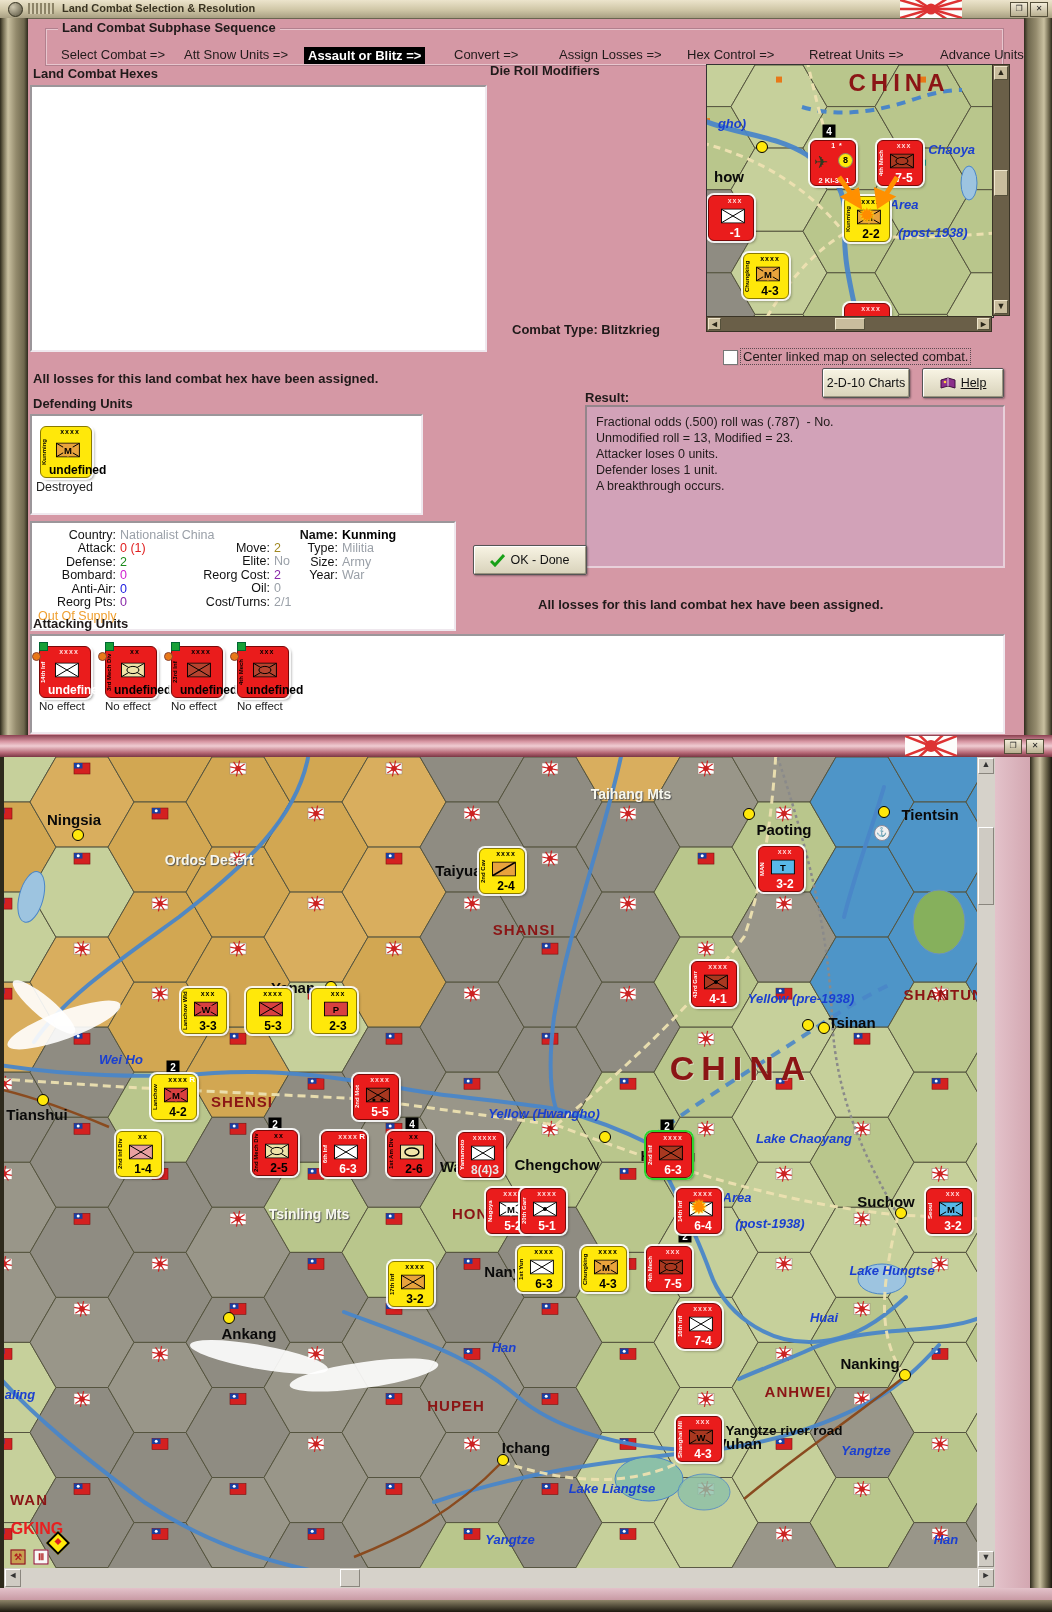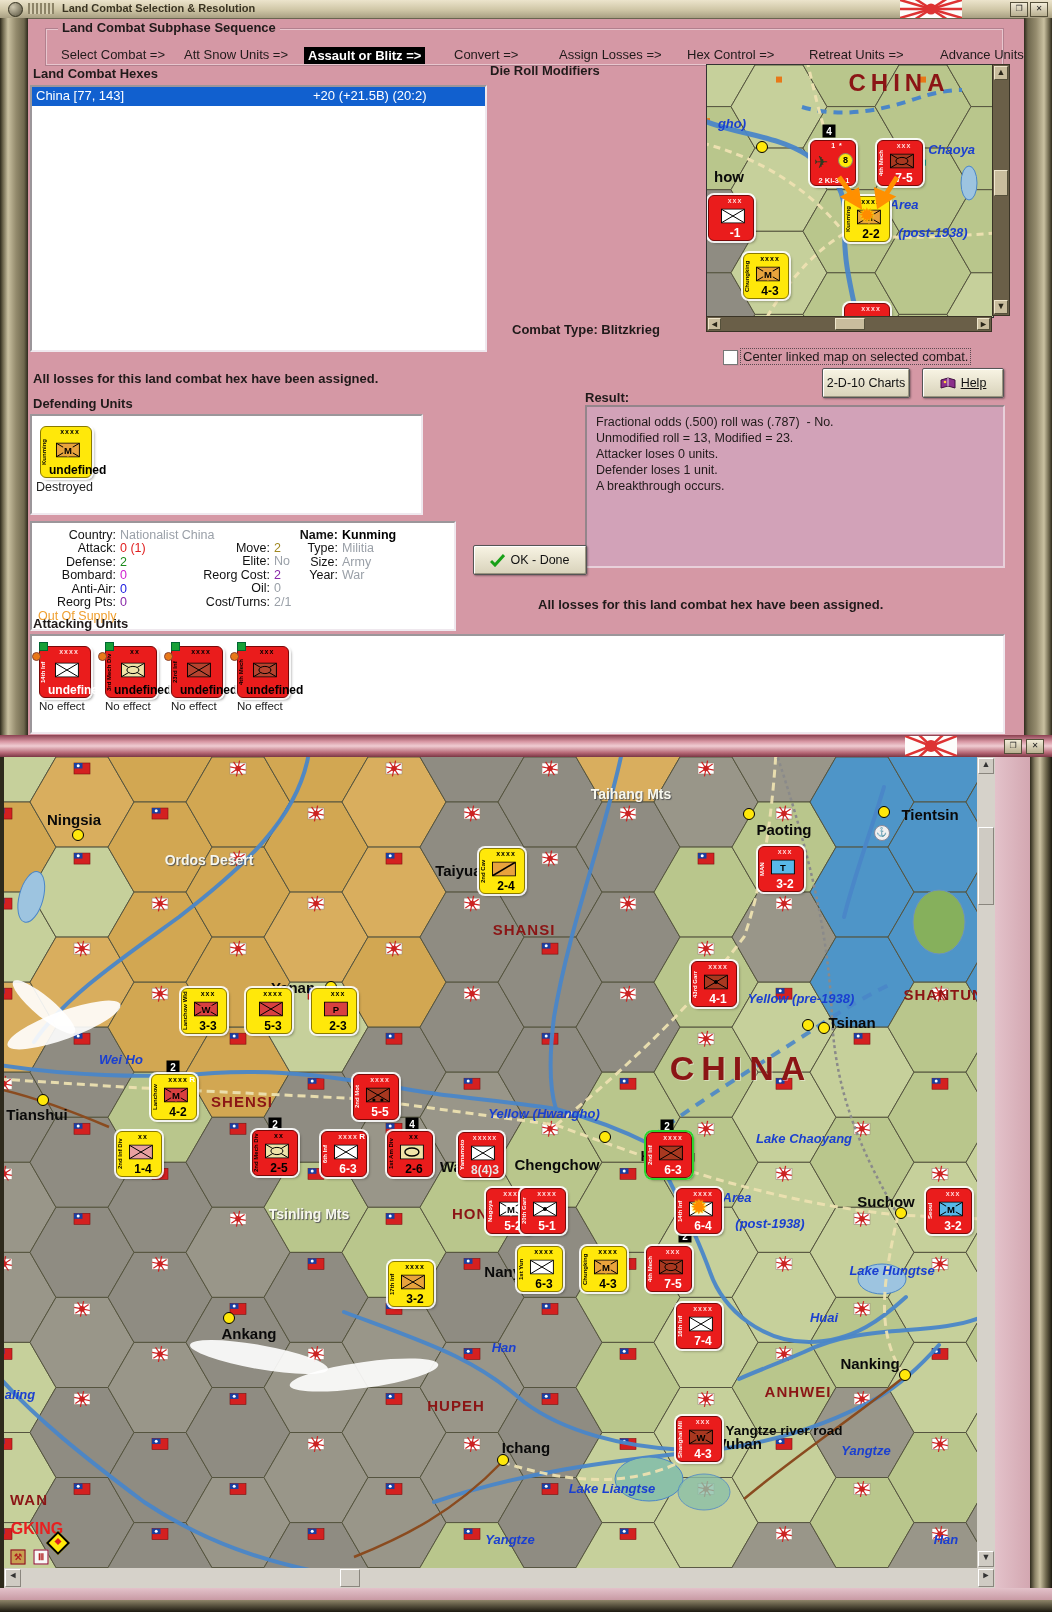--- a/index.html
+++ b/index.html
@@ -114,26 +114,20 @@
         <span class="phase" style="left: 408px;">Convert =&gt;</span>
         <span class="phase" style="left: 513px;">Assign Losses =&gt;</span>
         <span class="phase" style="left: 641px;">Hex Control =&gt;</span>
         <span class="phase" style="left: 763px;">Retreat Units =&gt;</span>
         <span class="phase" style="left: 894px;">Advance Units</span>
       </div>
   </div>
 
   <div class="abs lbl" style="left:33px;top:66px;">Land Combat Hexes</div>
   <div class="abs listbox" style="left:30px;top:85px;width:457px;height:267px;">
-    <div id="hex-rows">
-        <div class="lb-row">
-          <div style="width: 277px;">China [77, 143]</div>
-          <div style="width: 170px;">+20 (+21.5B) (20:2)</div>
-        </div>
-      </div>
   </div>
 
   <div class="abs lbl" style="left:490px;top:63px;">Die Roll Modifiers</div>
   <div class="abs lbl" style="left:512px;top:322px;">Combat Type:  Blitzkrieg</div>
 
   <div class="abs" style="left:706px;top:64px;width:286px;height:252px;overflow:hidden;border:1px solid #333;background:#bfcc92;" id="minimap">
     <svg id="mini-bg" width="286" height="252" style="position:absolute;left:0;top:0;">
         <polygon points="-24.0,-41.6 -48.0,0.0 -96.0,0.0 -120.0,-41.6 -96.0,-83.1 -48.0,-83.1" fill="#b9c68c" stroke="#55543f" stroke-width="1"></polygon>
         <polygon points="-24.0,41.6 -48.0,83.1 -96.0,83.1 -120.0,41.6 -96.0,0.0 -48.0,0.0" fill="#b9c68c" stroke="#55543f" stroke-width="1"></polygon>
         <polygon points="-24.0,124.7 -48.0,166.3 -96.0,166.3 -120.0,124.7 -96.0,83.1 -48.0,83.1" fill="#c6d09b" stroke="#55543f" stroke-width="1"></polygon>
@@ -2467,21 +2461,21 @@
           <span class="u-name" style="color:#000">17th Inf</span>
     <span class="u-top" style="color:#000">xxxx</span>
     <svg class="u-sym" width="24" height="15">
             <rect x="0.5" y="0.5" width="23" height="14" fill="#e8a33d" stroke="#000"></rect>
             <line x1="1" y1="1" x2="23" y2="14" stroke="#000"></line>
             <line x1="23" y1="1" x2="1" y2="14" stroke="#000"></line>
           </svg>
     <span class="u-val" style="color:#000">3-2</span>
 
     </div>
-        <div class="unit red" style="left: 672px; top: 546px; width: 46px; height: 46px;">
+        <div class="unit red" style="left: 672px; top: 546px; width: 46px; height: 46px; border-radius: 9px;">
           <span class="u-name" style="color:#fff">16th Inf</span>
     <span class="u-top" style="color:#ffd8d8">xxxx</span>
     <svg class="u-sym" width="24" height="15">
             <rect x="0.5" y="0.5" width="23" height="14" fill="#ffffff" stroke="#000"></rect>
             <line x1="1" y1="1" x2="23" y2="14" stroke="#000"></line>
             <line x1="23" y1="1" x2="1" y2="14" stroke="#000"></line>
           </svg>
     <span class="u-val" style="color:#fff">7-4</span>
 
     </div>

